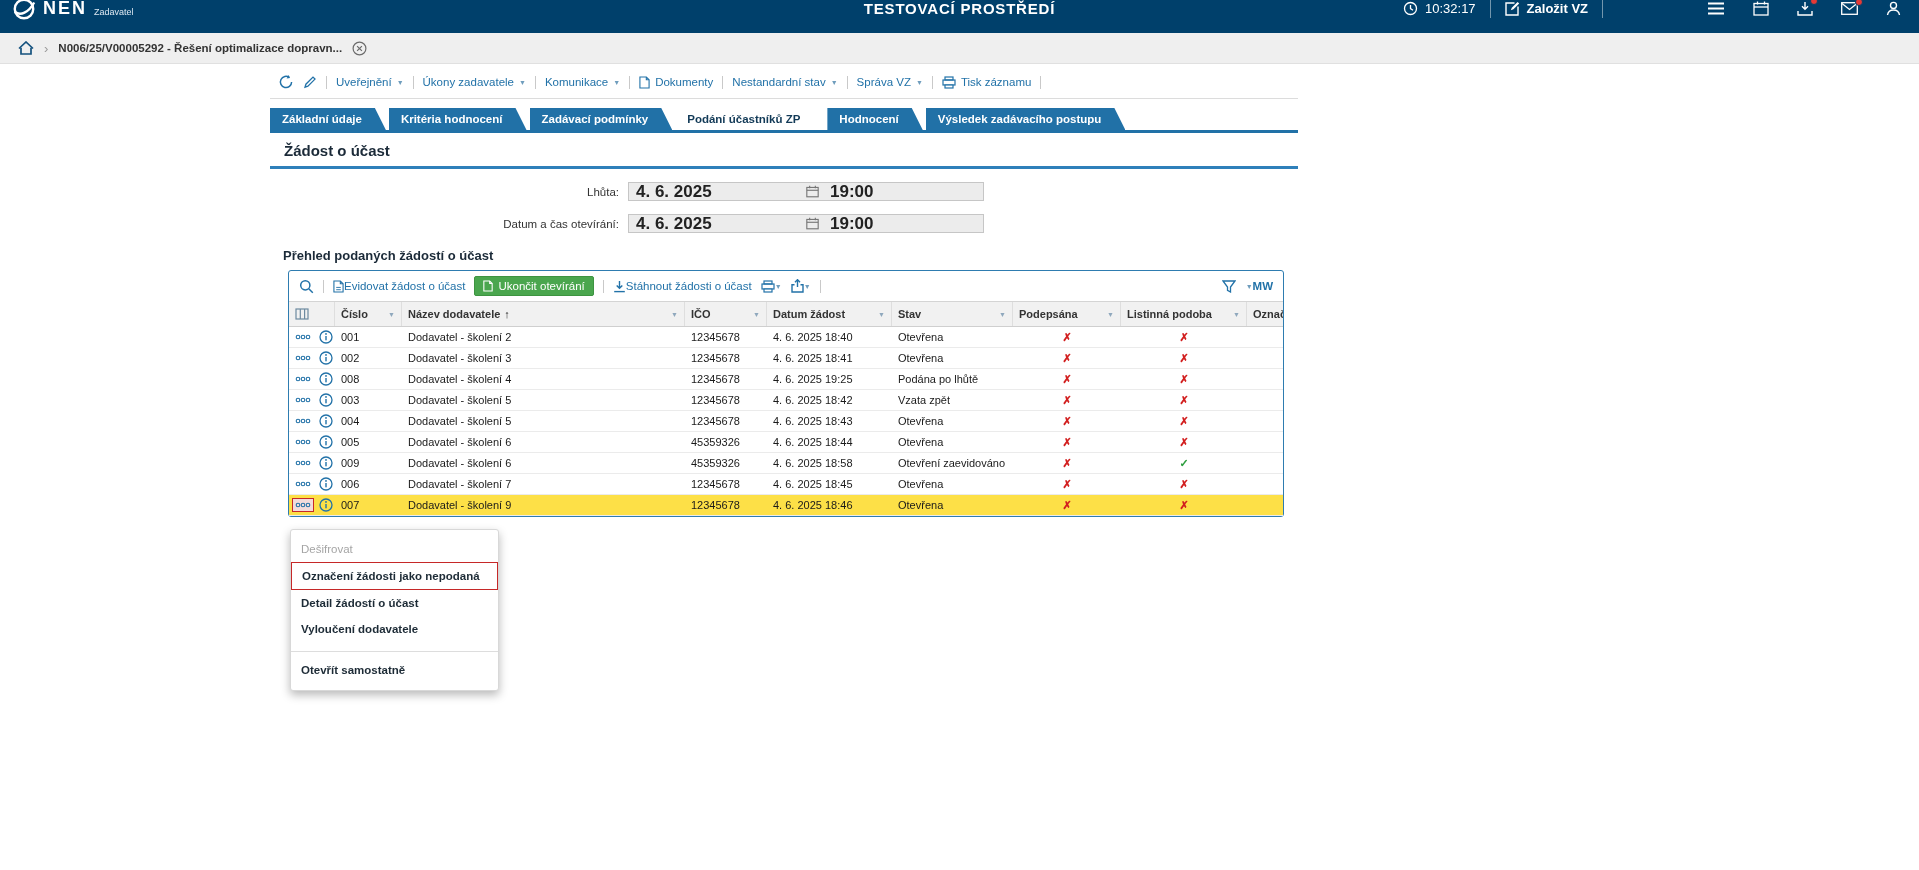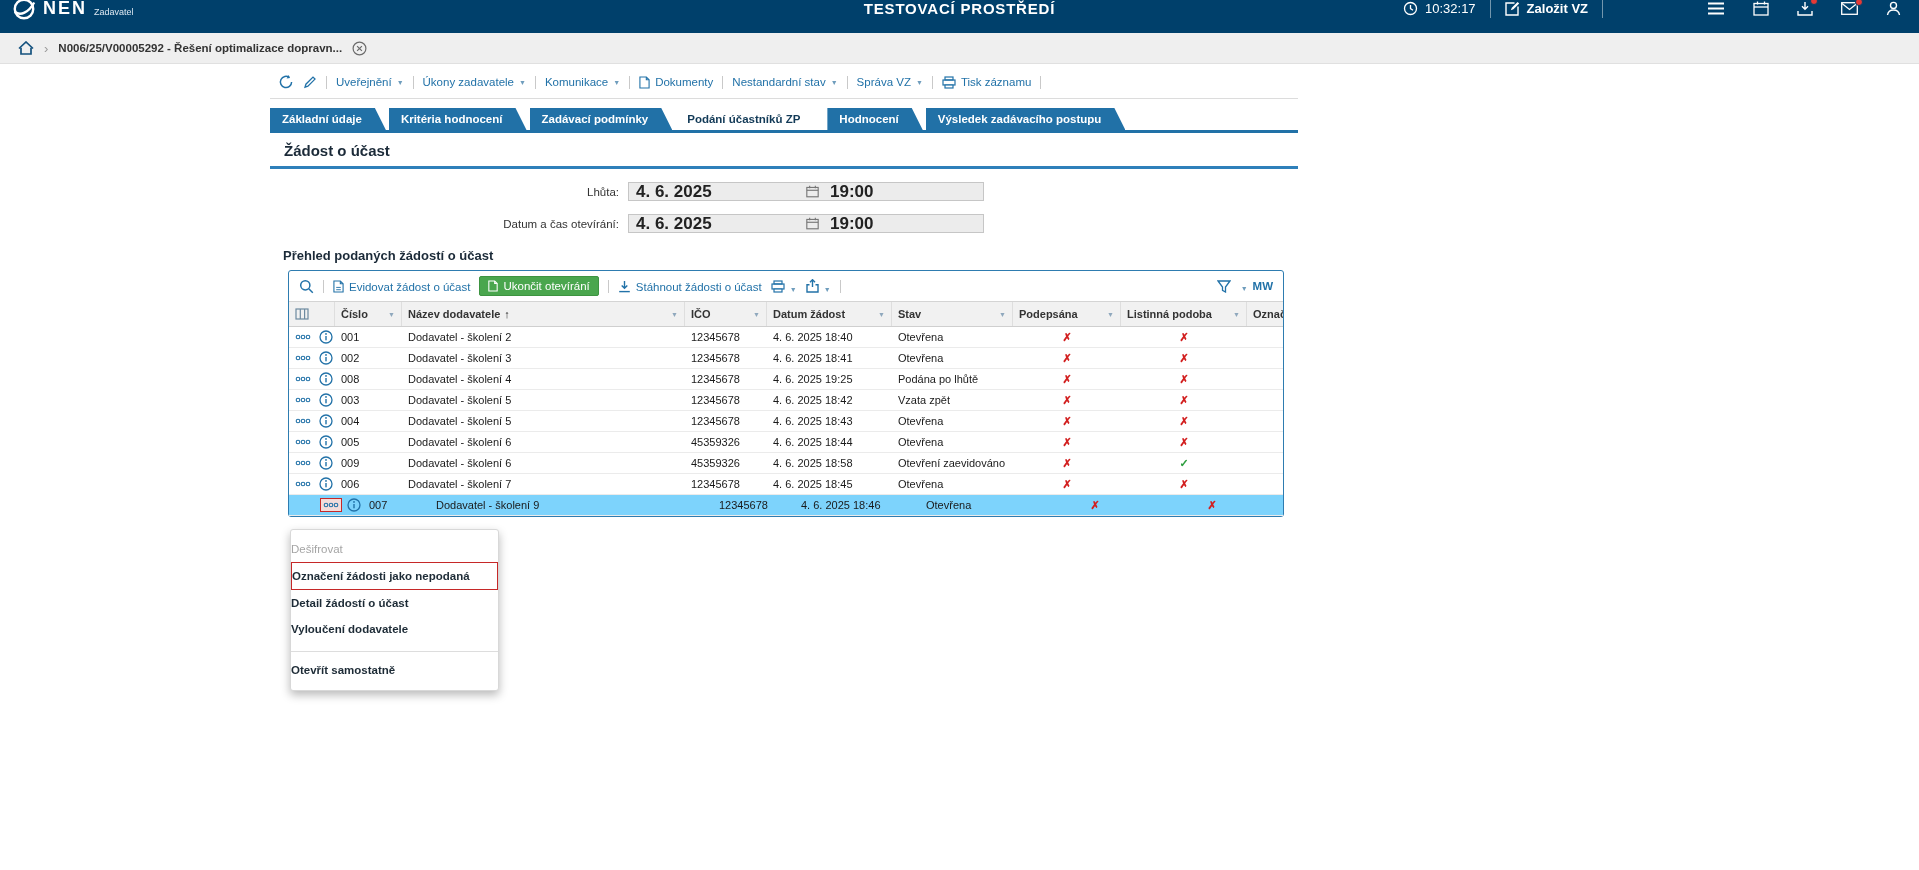--- a/index.html
+++ b/index.html
@@ -91,21 +91,21 @@
   
   .table-title { font-size: 13px; font-weight: bold; color: #1b2a38; margin: 15px 0 7px 13px; }
 
   
   .panel { margin-left: 18px; width: 996px; border: 1px solid #2e7cb0; border-radius: 3px; background: #fff; }
   .panel-toolbar {
     height: 30px; display: flex; align-items: center; gap: 9px;
     padding: 0 10px; font-size: 11.5px; color: #2272a8;
   }
   .pt-icon { display: flex; cursor: pointer; }
-  .pt-link { display: flex; align-items: flex-end; gap: 5px; cursor: pointer; white-space: nowrap; }
+  .pt-link { display: flex; align-items: center; cursor: pointer; white-space: nowrap; }
   .btn-green {
     display: flex; align-items: center; gap: 5px; cursor: pointer;
     background: #4aa64e; border: 1px solid #3d9441; border-radius: 2px;
     color: #fff; font-size: 11.5px; padding: 3px 8px; white-space: nowrap;
   }
   .pt-right { margin-left: auto; display: flex; align-items: center; gap: 10px; }
   .mw { font-weight: bold; color: #2272a8; }
 
   
   .grid-wrap { overflow: hidden; }
@@ -119,38 +119,38 @@
     border-top: 1px solid #d4d4d4; border-bottom: 1px solid #cfcfcf;
     font-size: 11px; font-weight: bold; color: #333;
   }
   .th {
     height: 100%; display: flex; align-items: center; gap: 4px;
     padding: 0 6px; border-right: 1px solid #dedede; cursor: pointer; overflow: hidden; white-space: nowrap;
   }
   .th .hcaret { margin-left: auto; font-size: 7px; color: #8fa8bd; }
   .sort { font-weight: bold; color: #222; font-size: 11px; }
   .trow { height: 21px; font-size: 11px; color: #1a1a1a; border-bottom: 1px solid #ebebeb; cursor: pointer; }
-  .trow.selected { background: #7dd3fc; padding-left: 28px; }
+  .trow.selected { background: #fde047; }
   .cell { padding: 0 6px; white-space: nowrap; overflow: hidden; }
   .c-menu { display: flex; align-items: center; gap: 5px; padding: 0 3px; overflow: visible; }
   .dots-btn { display: flex; padding: 3px 2px; border: 1px solid transparent; cursor: pointer; }
   .trow.selected .dots-btn { border-color: #c62828; background: #f3dcda; }
   .info-btn { display: flex; cursor: pointer; }
   .mark { text-align: center; font-weight: bold; padding: 0 6px; }
   .mark.red { color: #d21f1f; }
   .mark.green { color: #2e9e3f; }
 
   
   .ctx {
     position: absolute; left: 290px; top: 529px; width: 209px;
     background: #fff; border: 1px solid #d8d8d8; border-radius: 3px;
     box-shadow: 0 4px 10px rgba(0,0,0,.28); padding: 6px 0 7px;
     font-size: 11.5px; z-index: 20;
   }
-  .menu-item { padding: 7px 0; font-weight: bold; color: #1d2b36; cursor: pointer; }
+  .menu-item { padding: 7px 10px; font-weight: bold; color: #1d2b36; cursor: pointer; }
   .menu-item.disabled { color: #a5a5a5; font-weight: normal; cursor: default; }
   .menu-item.highlighted { border: 1px solid #c62828; }
   .menu-item.separated { border-top: 1px solid #ddd; margin-top: 9px; padding-top: 12px; }
 </style>
 </head>
 <body>
 
 <header class="topbar">
   <div class="logo-wrap">
     <span>

